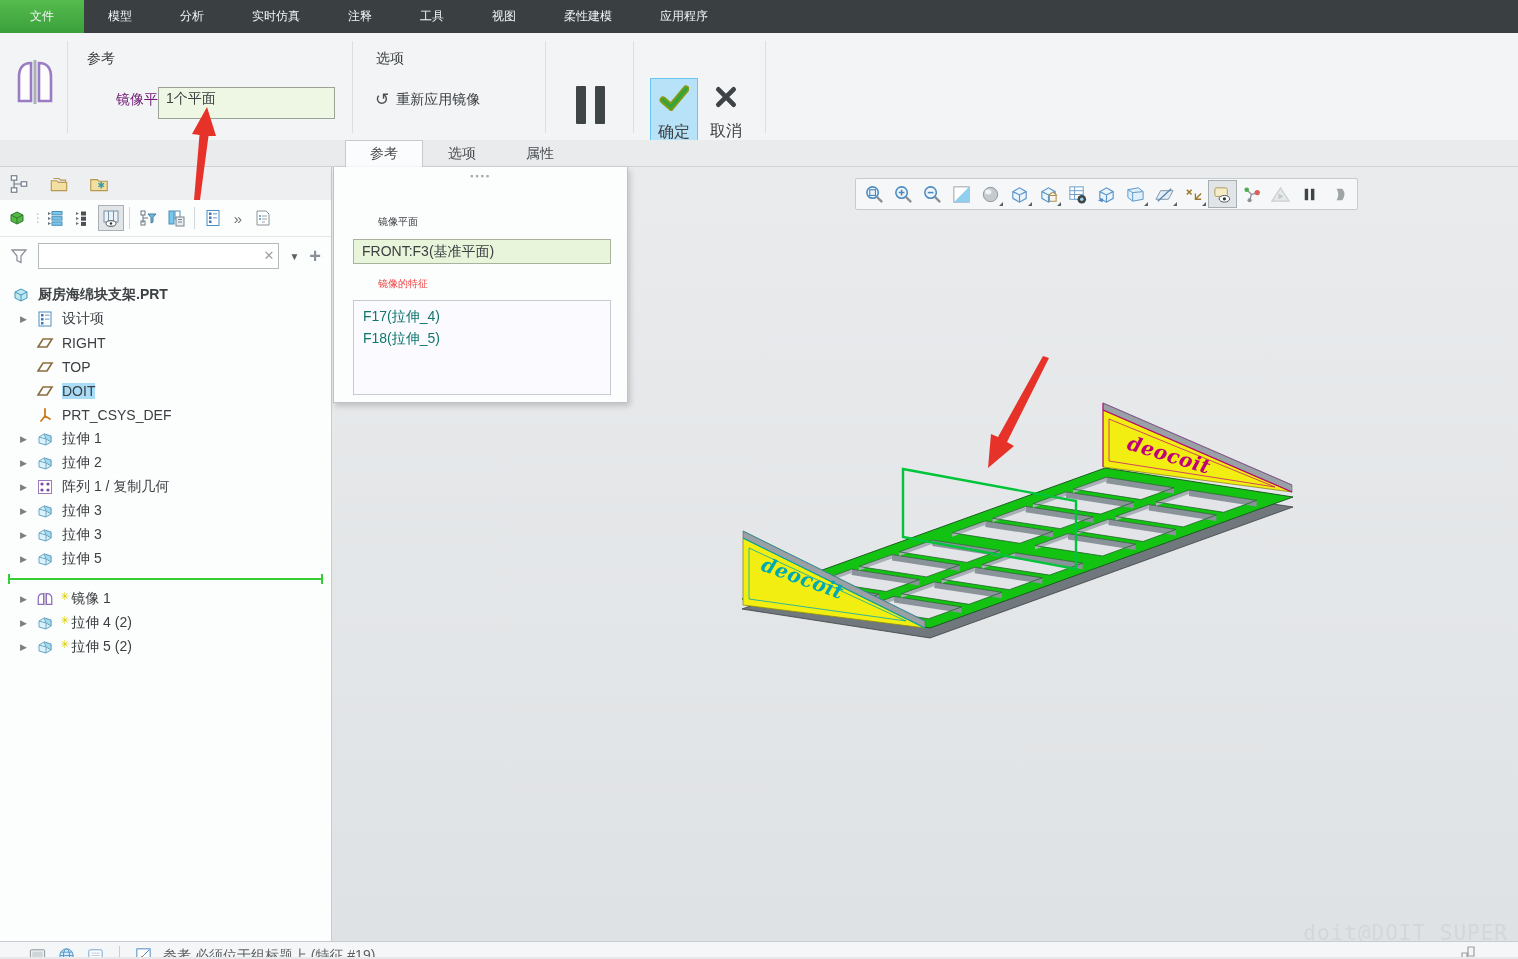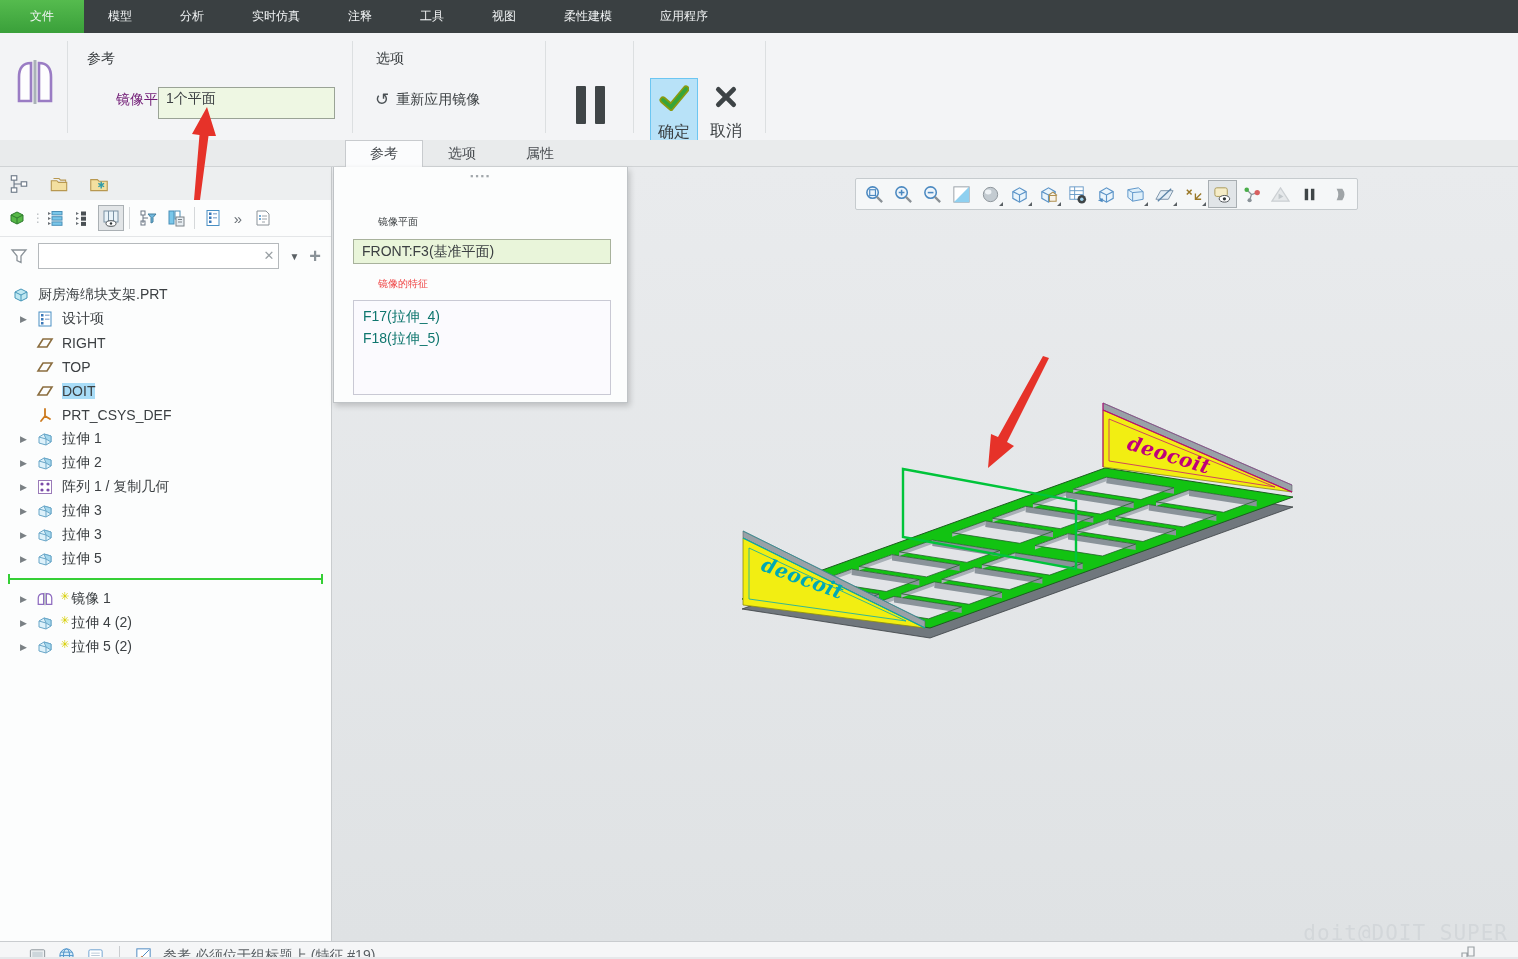--- a/index.html
+++ b/index.html
@@ -50,21 +50,21 @@
   .nsep { width:1px; height:22px; background:#d5d8da; margin:0 3px; }
   .chev { color:#6a7076; font-size:15px; width:20px; text-align:center; }
   .filter-input { flex:1; height:26px; border:1px solid #b5b9bc; background:#fff; margin:0 4px 0 6px; position:relative; }
   .filter-input input { width:100%; height:100%; border:none; outline:none; padding:0 20px 0 6px; font-size:13px; background:transparent; }
   .filter-x { position:absolute; right:4px; top:4px; color:#9aa0a4; font-size:13px; }
   .drop-arr { color:#5a6064; font-size:10px; padding:0 6px; }
   .plus { color:#8a9298; font-size:20px; font-weight:bold; padding:0 4px; }
 
   .tree-list { padding:8px 0 0 0; }
   .trow { height:24px; display:flex; align-items:center; padding-left:20px; font-size:14px; color:#3c4043; }
-  .trow.root { padding-left:12px; }
+  .trow.root { padding-left:12px;font-weight:bold; }
   .arr { width:16px; font-size:9px; color:#7a8084; }
   .ticon { width:20px; height:18px; margin-right:6px; display:flex; align-items:center; }
   .ticon svg { width:18px; height:18px; }
   .tlabel { white-space:nowrap; }
   .tlabel.sel { background:#a8dcf7; }
   .star { color:#d6ce00; font-size:11px; margin:-6px 2px 0 -2px; }
   .insline { position:relative; height:16px; margin:0 6px; }
   .insline .ln { position:absolute; left:2px; right:2px; top:7px; height:2px; }
   .insline .tick { position:absolute; width:2px; height:10px; top:3px; }
   .insline .tick.l { left:2px; } .insline .tick.r { right:2px; }

